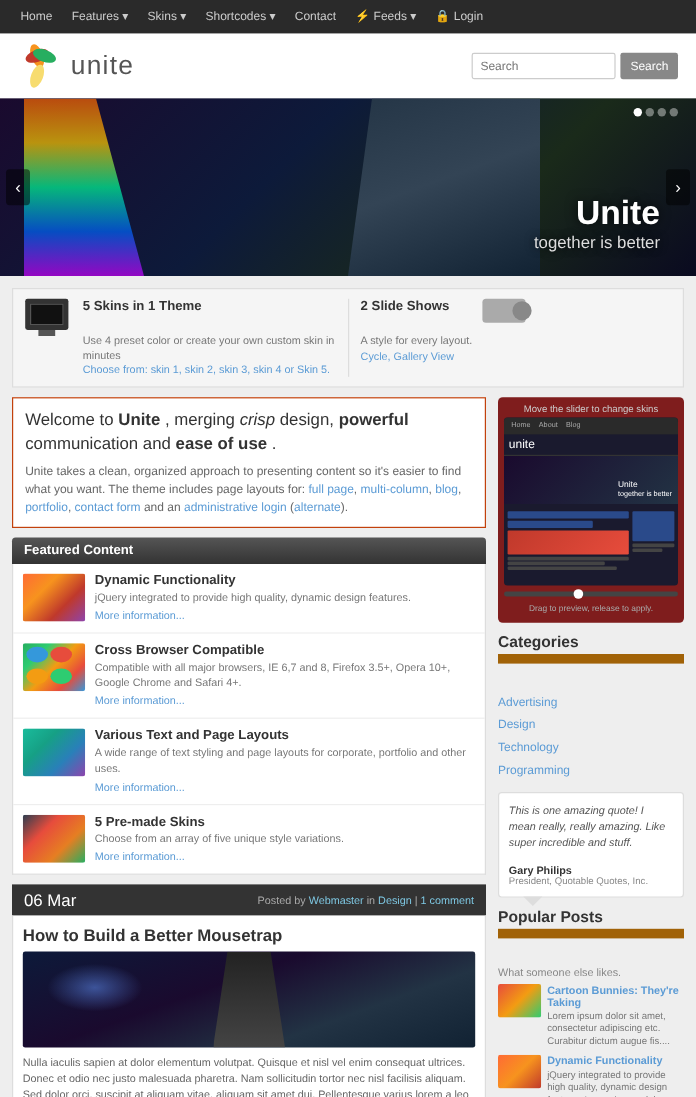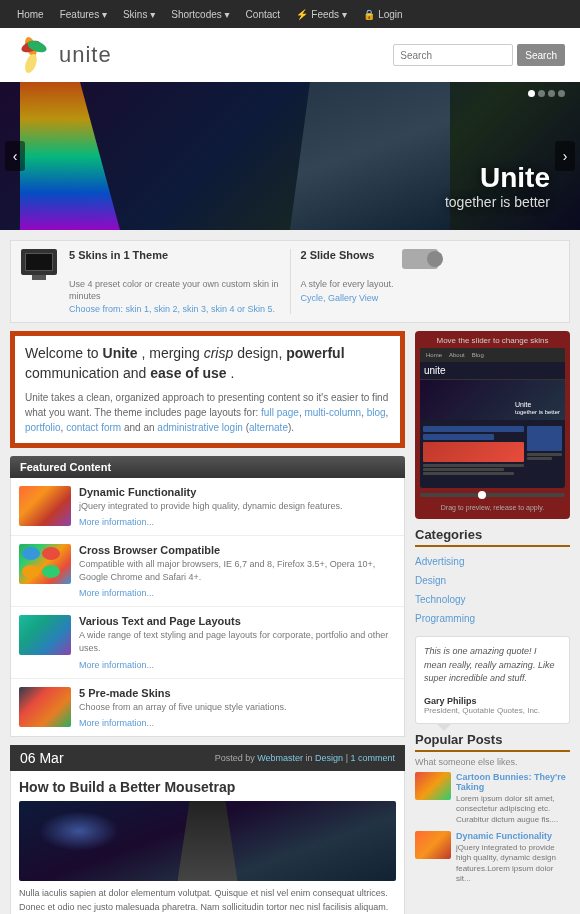--- a/index.html
+++ b/index.html
@@ -234,21 +234,21 @@
     .feature-divider {
       width: 1px;
       background: #ddd;
       align-self: stretch;
     }
 
     
     .welcome-section {
       padding: 8px 10px;
       background: #fff;
-      border: 5px solid #c2410c;
+      border: 1px solid #c2410c;
       margin-bottom: 8px;
     }
     .welcome-section h2 {
       font-size: 14px;
       color: #333;
       font-weight: normal;
       margin-bottom: 6px;
       line-height: 1.4;
     }
     .welcome-section h2 strong { font-weight: bold; }
@@ -496,22 +496,22 @@
     }
 
     
     .sidebar-section {
       margin-bottom: 8px;
     }
     .sidebar-title {
       font-size: 13px;
       font-weight: bold;
       color: #333;
-      margin-bottom: 5px;
-      border-bottom: 2px solid #a16207;
+      margin-bottom: 23px;
+      border-bottom: 8px solid #a16207;
       padding-bottom: 3px;
     }
     .category-list {
       list-style: none;
     }
     .category-item {
       padding: 3px 0;
       border-bottom: 1px solid #eee;
     }
     .category-item a {

